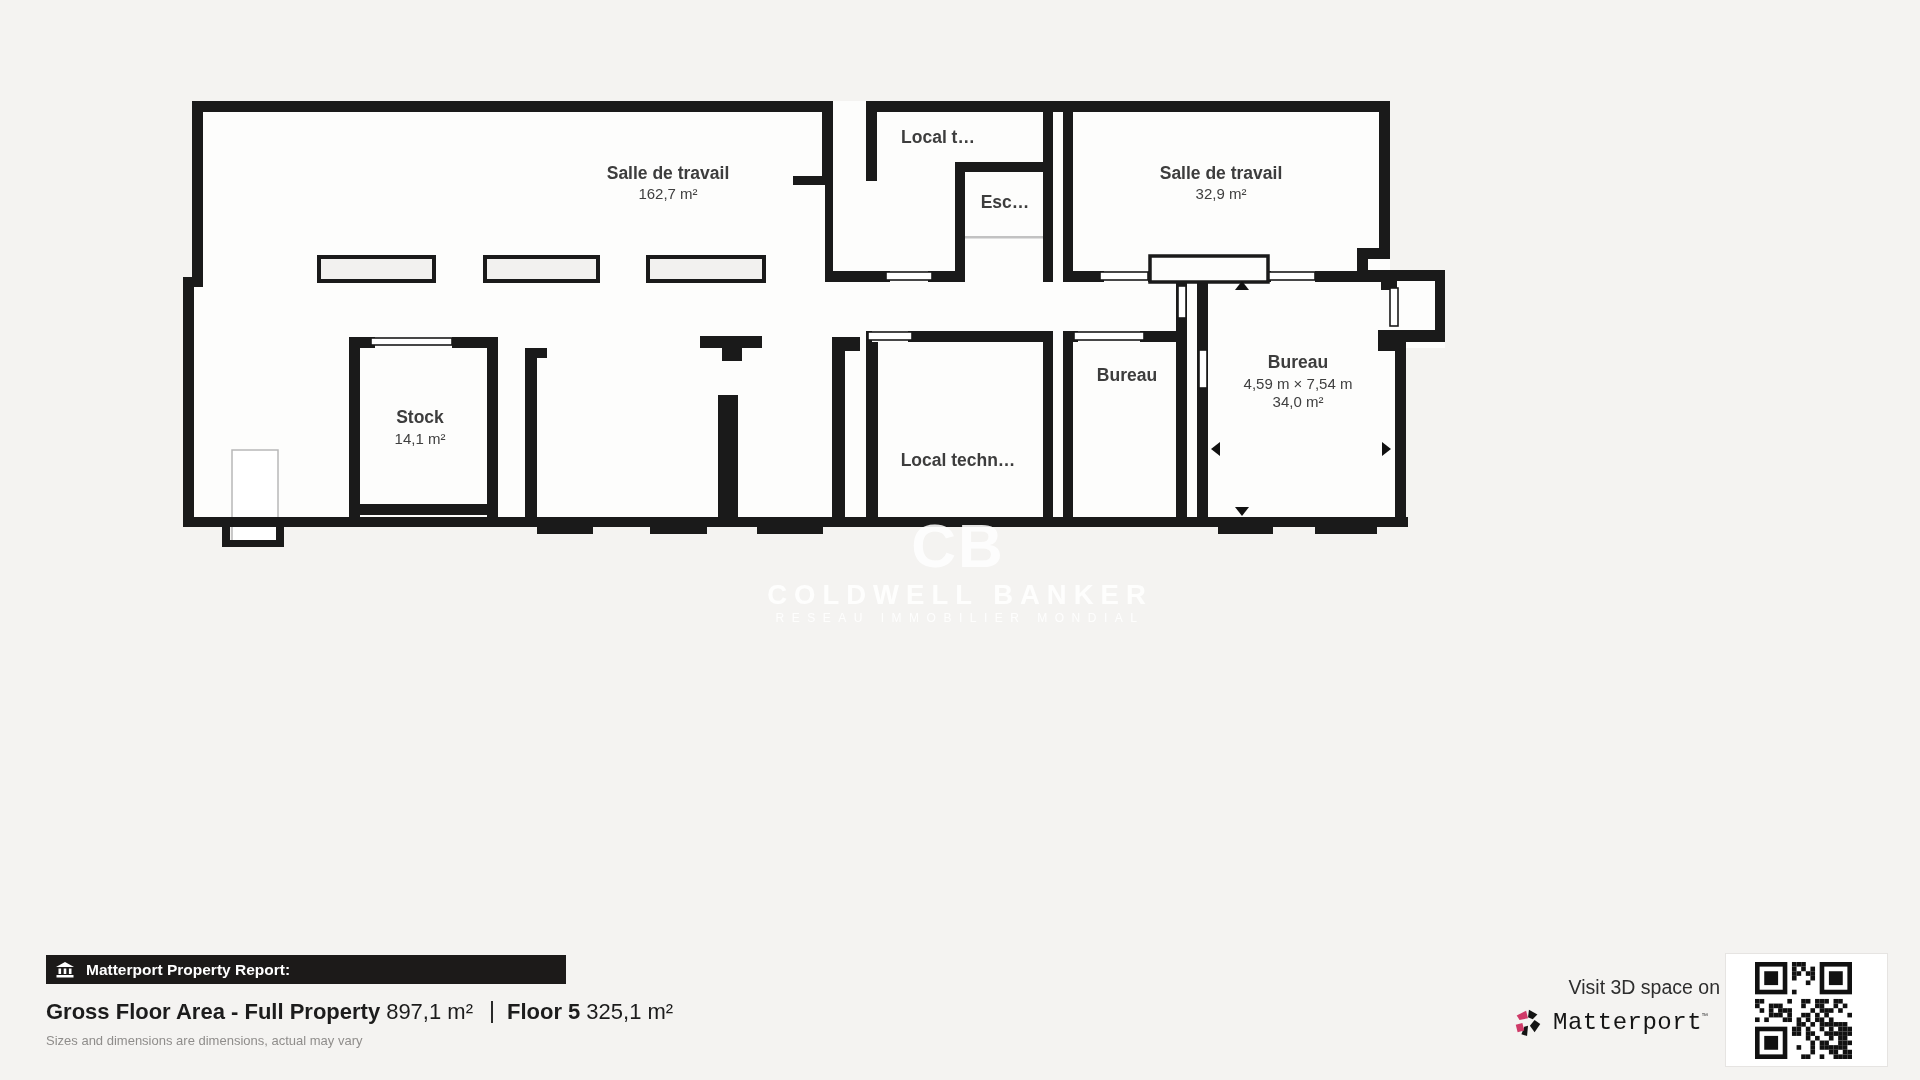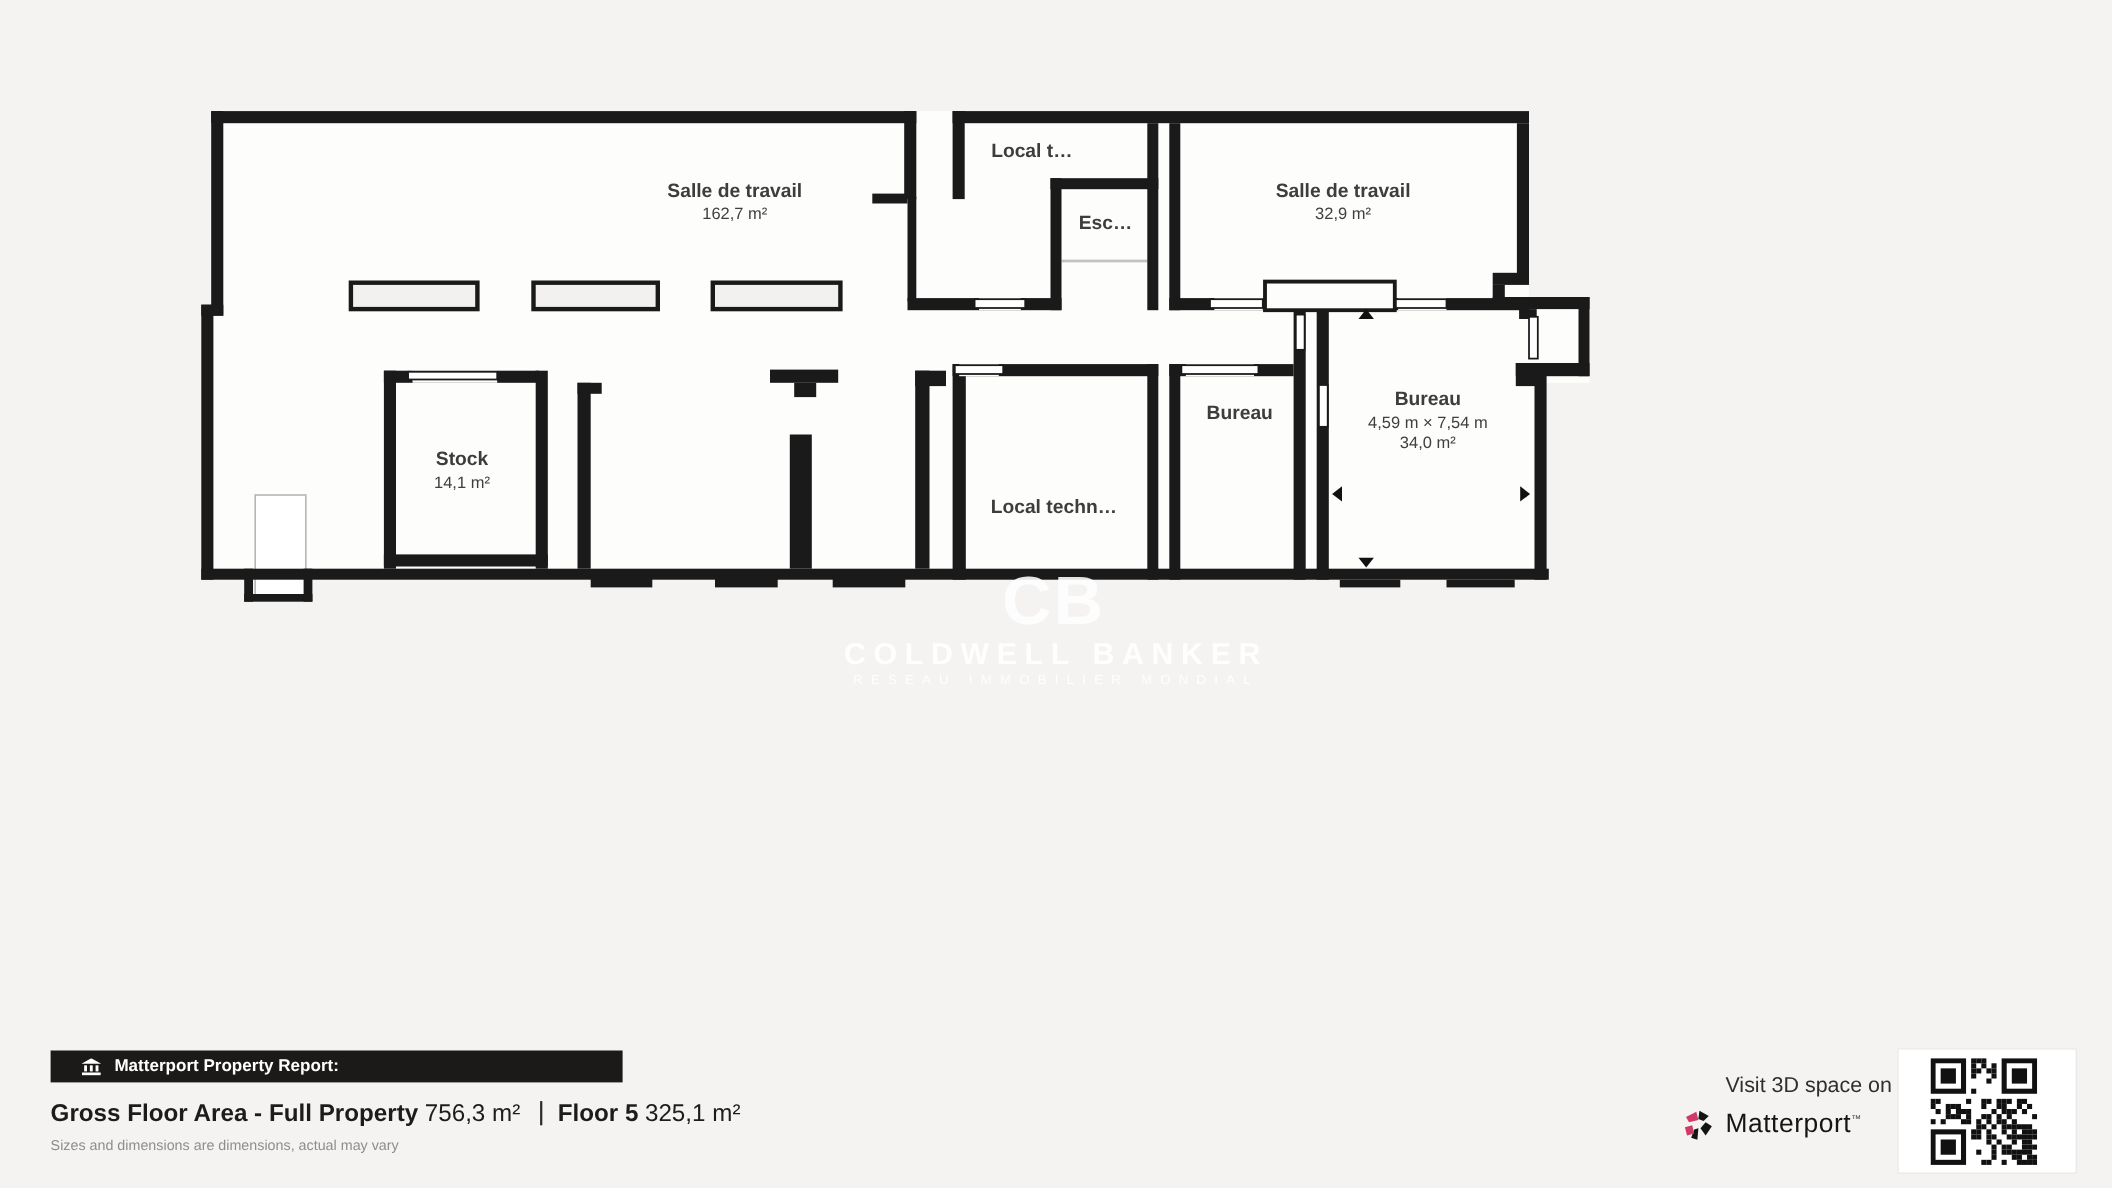--- a/index.html
+++ b/index.html
@@ -6,32 +6,32 @@
   .stage{position:relative;width:1920px;height:1080px;background:#f4f3f1;overflow:hidden;
          font-family:"Liberation Sans",sans-serif;}
   svg text{font-family:"Liberation Sans",sans-serif;}
   .room-name{font-weight:bold;font-size:17.5px;fill:#3d3d3d;}
   .room-sub{font-size:15px;fill:#3f3f3f;}
   .wm-mono{font-weight:bold;font-size:62px;fill:#ffffff;opacity:.88;letter-spacing:2px;}
   .wm-1{font-weight:bold;font-size:27.5px;fill:#ffffff;opacity:.92;letter-spacing:7px;}
   .wm-2{font-size:12px;fill:#ffffff;opacity:.92;letter-spacing:7.5px;}
   .footer-left{position:absolute;left:46px;top:955px;width:700px;color:#1c1c1c;}
   .banner{display:flex;align-items:center;gap:12px;width:520px;height:29px;background:#1c1a19;
-          padding-left:28px;box-sizing:border-box;}
+          padding-left:10px;box-sizing:border-box;}
   .banner-label{color:#fff;font-weight:bold;font-size:15.5px;}
   .prop-title{margin-top:9px;font-size:21.5px;font-weight:bold;}
   .area-line{margin-top:15px;font-size:22px;display:flex;align-items:center;}
   .area-line b{font-weight:bold;}
   .area-line .val{margin-left:6px;font-weight:normal;}
   .vdiv{display:inline-block;width:2px;height:22px;background:#2a2a2a;margin:0 14px 0 18px;}
   .disclaimer{margin-top:8px;font-size:13px;color:#8f8d8b;}
   .footer-right{position:absolute;left:1500px;top:976px;width:220px;text-align:center;color:#2e2e2e;}
   .visit{font-size:19.5px;text-align:right;}
   .brand-row{margin-top:7px;display:flex;align-items:center;justify-content:center;gap:9px;cursor:pointer;}
-  .wordmark{font-family:Liberation Sans, sans-serif;font-size:24px;color:#151515;letter-spacing:.5px;}
+  .wordmark{font-family:Liberation Mono, monospace;font-size:24px;color:#151515;letter-spacing:.5px;}
   .tm{font-size:9px;vertical-align:super;color:#444;}
   .qr-card{position:absolute;left:1725px;top:953px;width:163px;height:114px;background:#ffffff;
            border:1px solid #e6e4e2;box-sizing:border-box;}
   .qr-card svg{position:absolute;left:29px;top:8px;}
 </style>
 </head>
 <body>
 
 <div class="stage">
 
@@ -174,21 +174,21 @@
           <rect x="0.5" y="13" width="17" height="2.5"></rect>
           <rect x="2.5" y="6.5" width="2.6" height="5.5"></rect>
           <rect x="7.7" y="6.5" width="2.6" height="5.5"></rect>
           <rect x="12.9" y="6.5" width="2.6" height="5.5"></rect>
         </g>
       </svg>
       <span class="banner-label">Matterport Property Report:</span>
     </div>
     <div class="area-line">
       <b>Gross Floor Area - Full Property</b>
-      <span class="val">756,3 m²</span>
+      <span class="val">897,1 m²</span>
       <span class="vdiv"></span>
       <b>Floor 5</b>
       <span class="val">325,1 m²</span>
     </div>
     <div class="disclaimer">Sizes and dimensions are dimensions, actual may vary</div>
   </div>
 
   
   <div class="footer-right">
     <div class="visit">Visit 3D space on</div>

